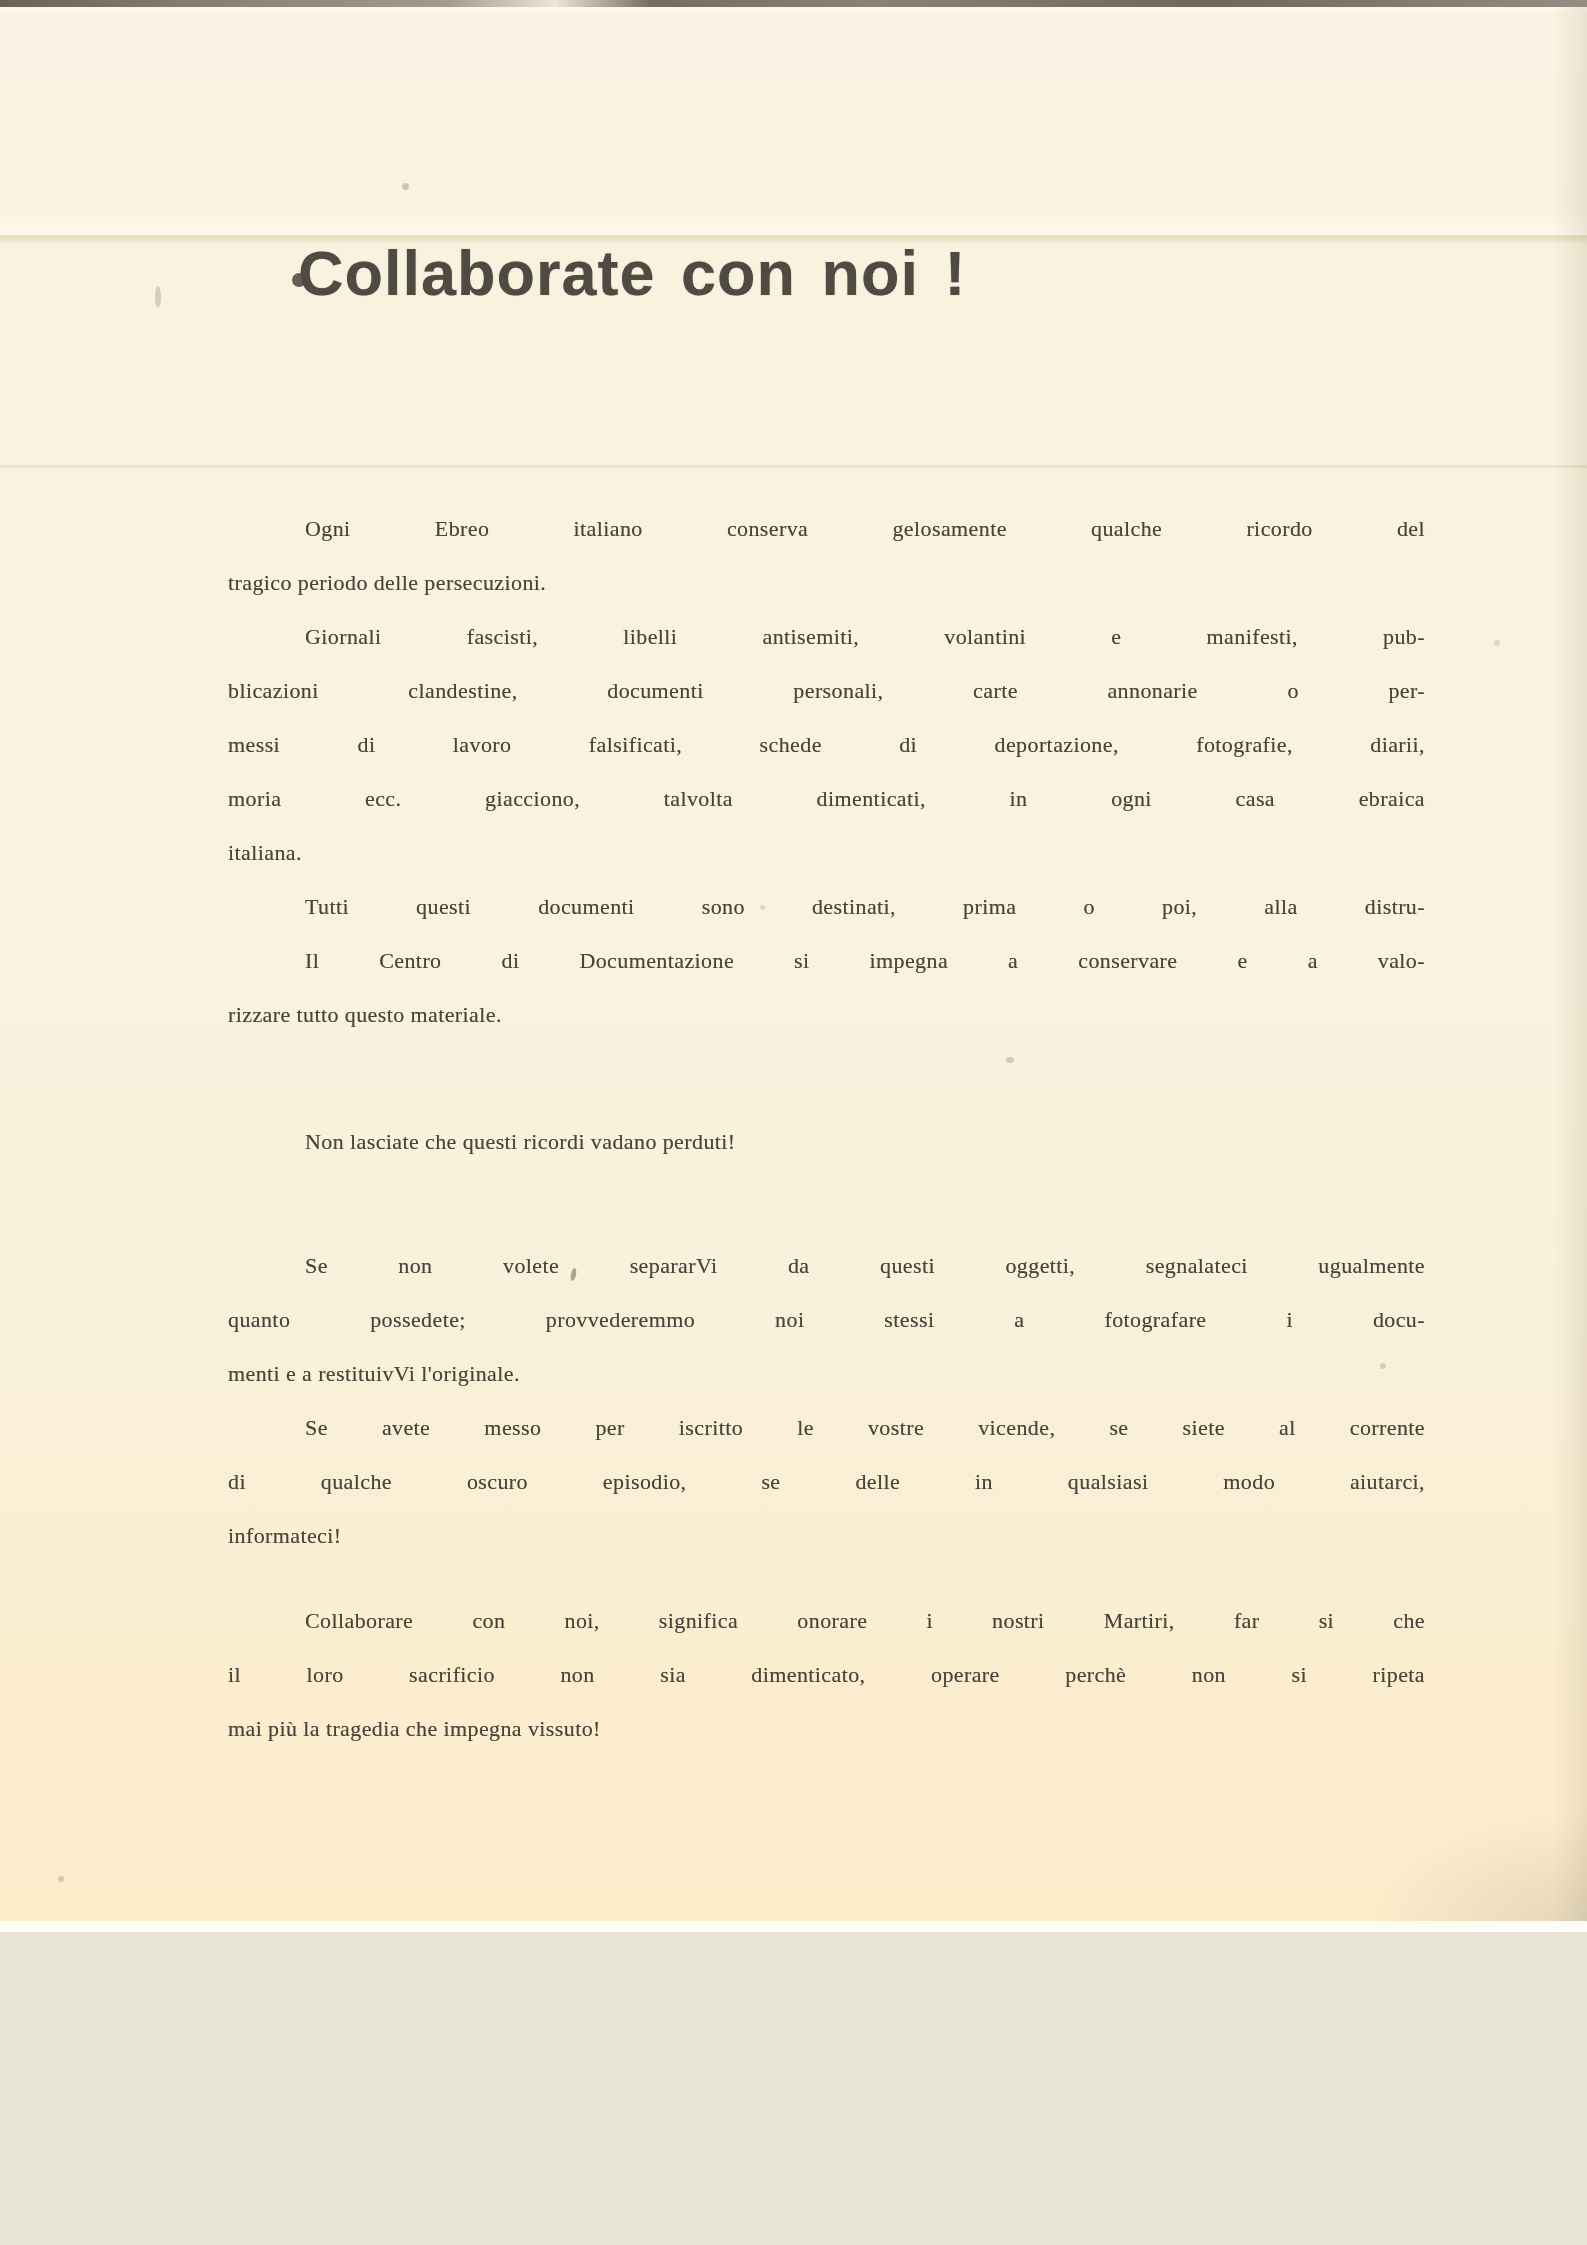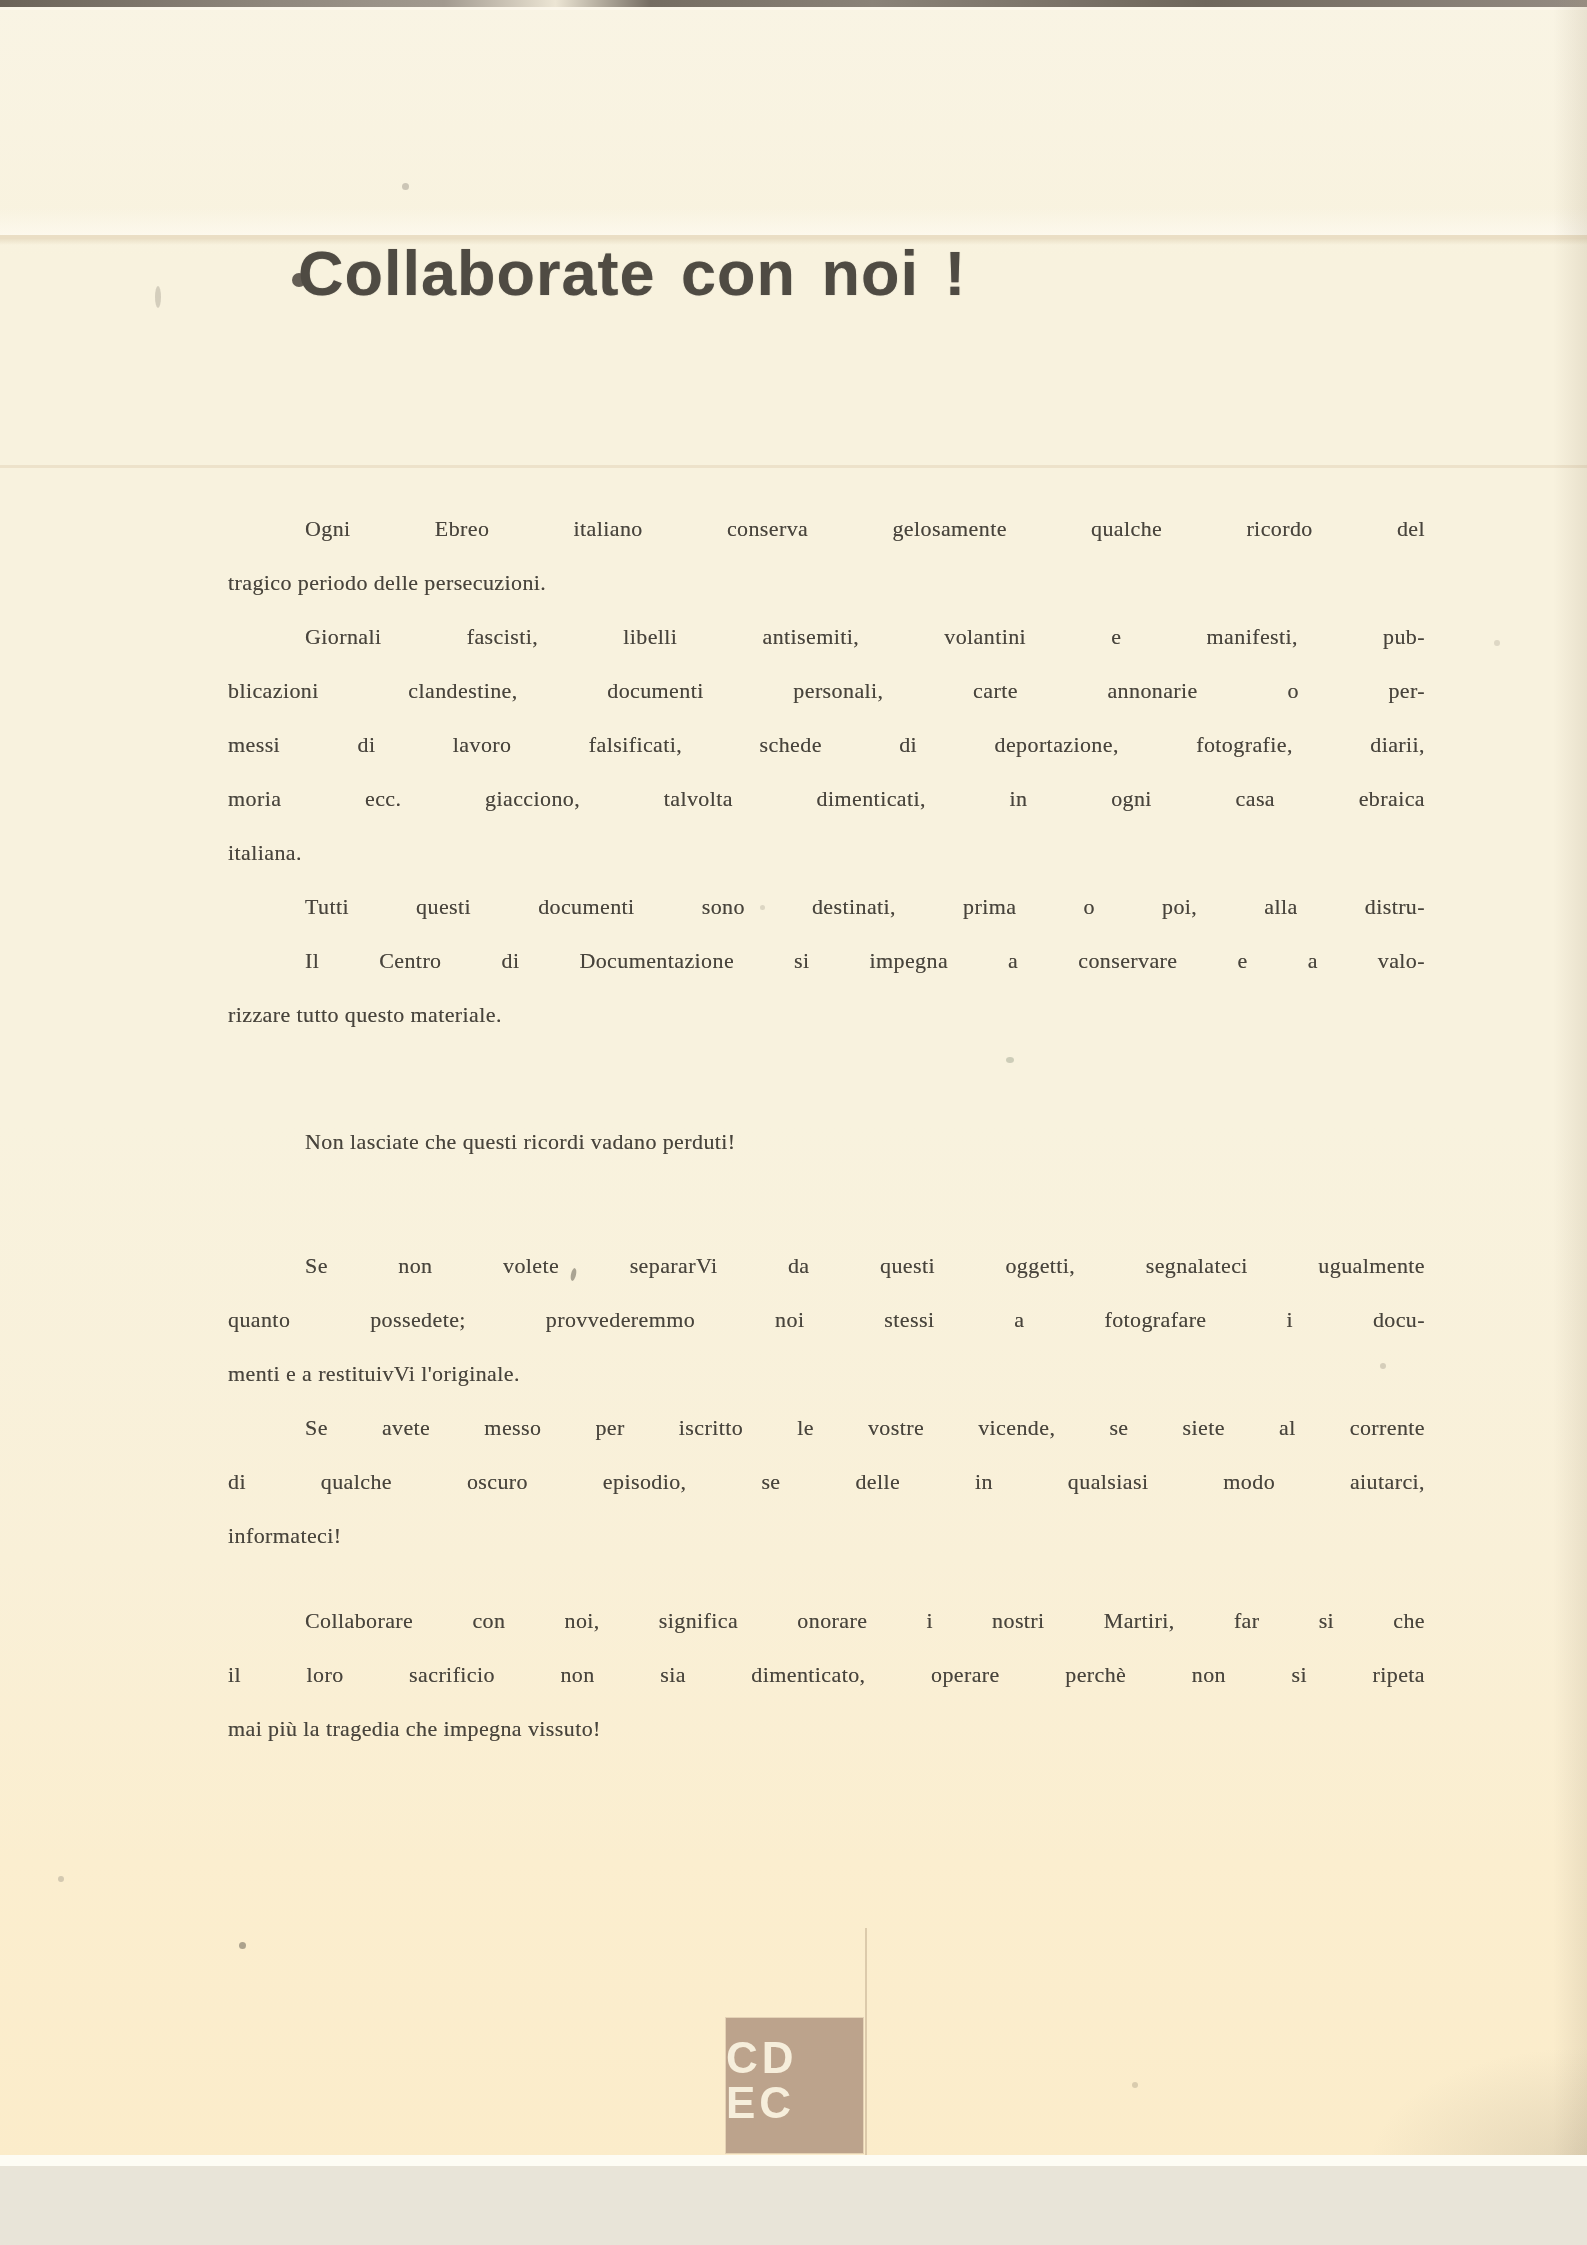--- a/index.html
+++ b/index.html
@@ -1,18 +1,18 @@
 <!DOCTYPE html>
 <html><head>
 <meta charset="utf-8">
 <style>
   html,body{margin:0;padding:0;background:#e8e4d8;}
   .page{
     position:relative;
-    width:1587px;height:2166px;
+    width:1587px;height:1932px;
     overflow:hidden;
     font-family:"Liberation Serif", serif;
     background:linear-gradient(180deg,
       #f9f4e4 0%,
       #f8f2de 12%,
       #f8f2de 52%,
       #f9f0d8 72%,
       #fbeecf 86%,
       #fbecca 100%);
   }

